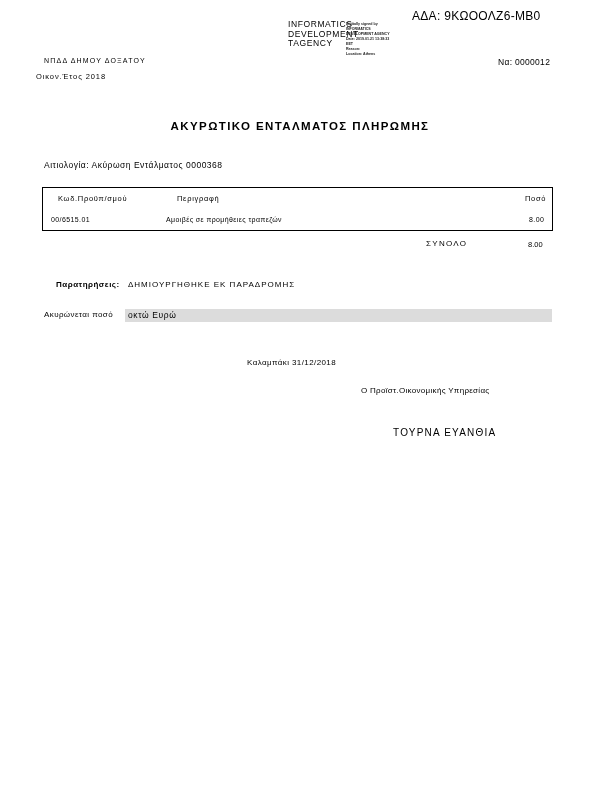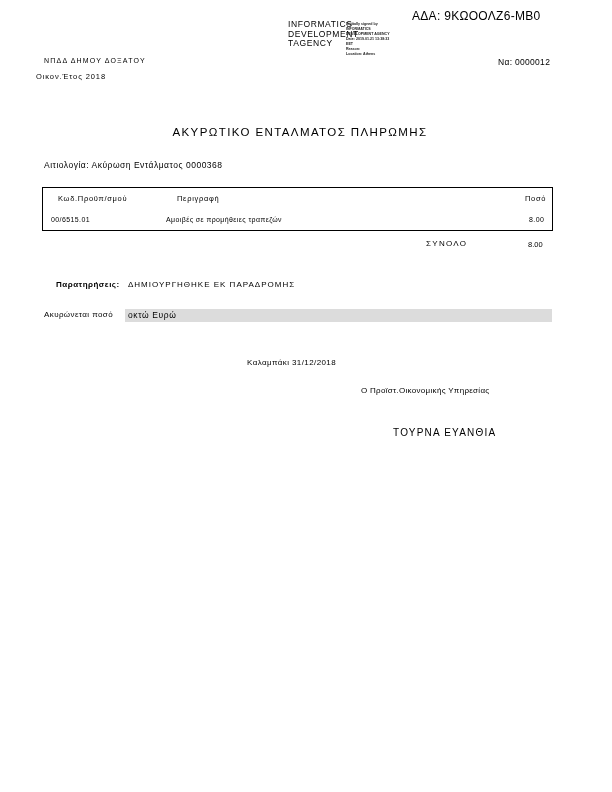--- a/index.html
+++ b/index.html
@@ -5,21 +5,21 @@
     html, body { margin: 0; padding: 0; background: #ffffff; }
     body { width: 612px; height: 792px; position: relative; overflow: hidden;
            font-family: "Liberation Sans", sans-serif; color: #000; }
     .abs { position: absolute; white-space: nowrap; }
     .ada { left: 412px; top: 9px; font-size: 12px; letter-spacing: 0.3px; }
     .agency { left: 288px; top: 20px; font-size: 8.5px; line-height: 9.5px; letter-spacing: 0.6px; }
     .stamp { left: 346px; top: 22px; font-size: 3.6px; line-height: 5px; font-weight: bold; color: #222; }
     .org { left: 44px; top: 57px; font-size: 7px; letter-spacing: 1.2px; }
     .year { left: 36px; top: 72px; font-size: 7.5px; letter-spacing: 0.9px; }
     .no { left: 498px; top: 57px; font-size: 8.5px; letter-spacing: 0.3px; }
-    .title { left: 0; width: 600px; text-align: center; top: 126px; font-size: 11.5px; font-weight: normal; letter-spacing: 1.4px; }
+    .title { left: 0; width: 600px; text-align: center; top: 120px; font-size: 11.5px; font-weight: bold; letter-spacing: 1.4px; }
     .reason { left: 44px; top: 160px; font-size: 8.5px; letter-spacing: 0.5px; }
     .table { left: 42px; top: 187px; width: 509px; height: 42px; border: 1.3px solid #000; }
     .th { font-size: 7.5px; letter-spacing: 0.7px; top: 6px; margin-left: 8px; }
     .td { font-size: 7px; letter-spacing: 0.4px; top: 28px; }
     .total-label { left: 426px; top: 239px; font-size: 8px; letter-spacing: 1.3px; }
     .total-value { left: 528px; top: 240px; font-size: 7.5px; }
     .notes-label { left: 56px; top: 280px; font-size: 8px; letter-spacing: 0.5px; font-weight: bold; }
     .notes-value { left: 128px; top: 280px; font-size: 8px; letter-spacing: 1px; }
     .amount-label { left: 44px; top: 310px; font-size: 8px; letter-spacing: 0.4px; }
     .amount-box { left: 125px; top: 309px; width: 427px; height: 13px; background: #dcdcdc; }

